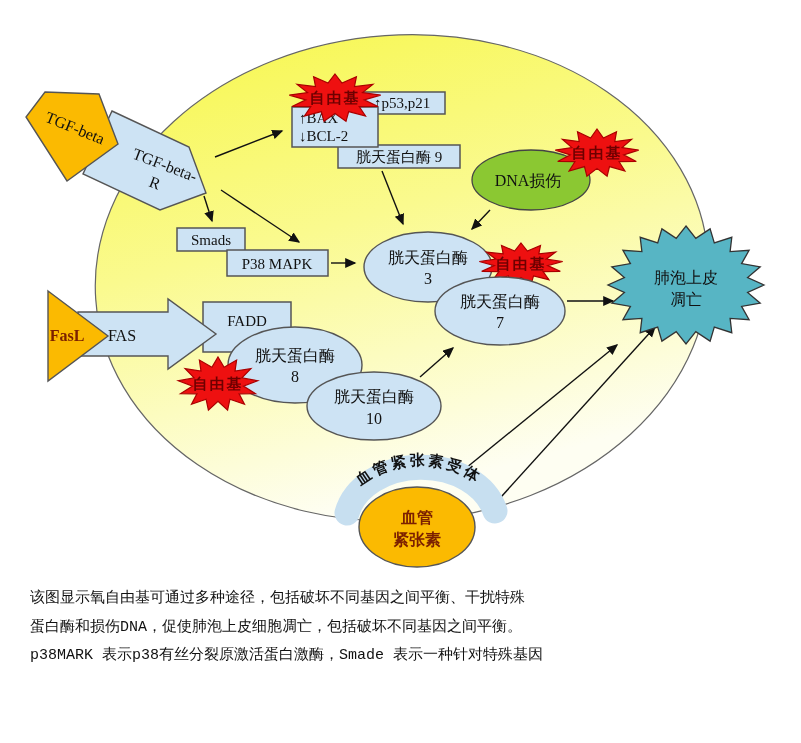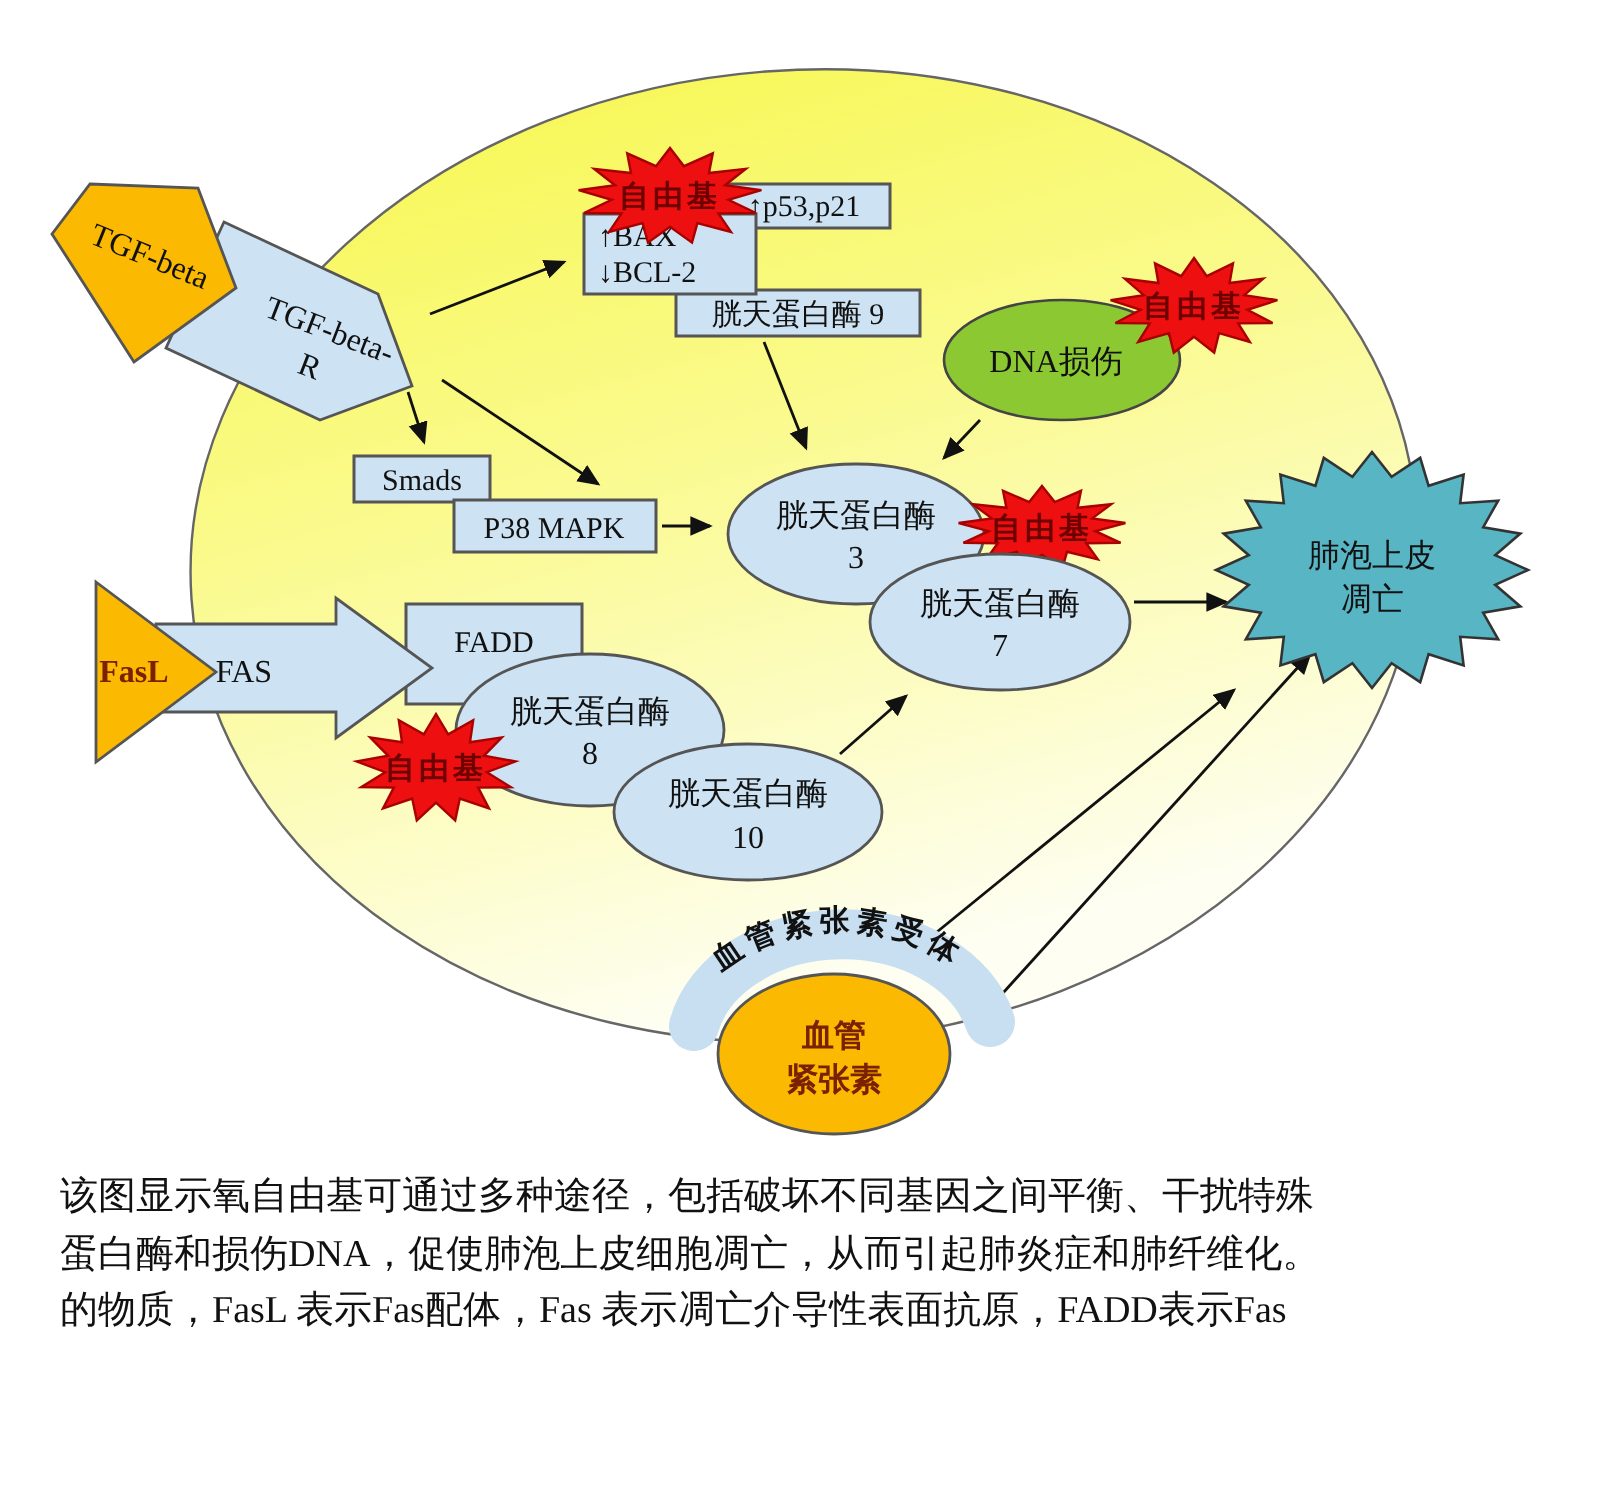--- a/index.html
+++ b/index.html
@@ -11,22 +11,22 @@
   .rstar{fill:#EE1010;stroke:#A90000;stroke-width:1.2;}
   .rstar-text{fill:#6E0000;font-weight:bold;font-size:15px;letter-spacing:2px;text-anchor:middle;}
   .teal-star{fill:#57B5C4;stroke:#333;stroke-width:1.3;}
   .green-ellipse{fill:#8BC832;stroke:#444;stroke-width:1.3;}
   .orange-shape{fill:#FBBA01;stroke:#555;stroke-width:1.4;}
   .arrow{stroke:#111;stroke-width:1.4;}
   .celltext{font-size:16px;text-anchor:middle;}
   .boxtext{font-size:15px;}
   .maroon{fill:#7B2000;font-weight:bold;}
   .caption{position:absolute;left:30px;top:585px;width:750px;
-           font-size:19px;line-height:28.5px;color:#111;
-           font-family:Liberation Serif, serif;}
+           font-size:15px;line-height:28.5px;color:#111;
+           font-family:Liberation Mono, monospace;}
 </style>
 </head>
 <body>
 
 <div class="stage">
   <svg width="801" height="580" viewBox="0 0 801 580" xmlns="http://www.w3.org/2000/svg">
     <defs>
       <linearGradient id="cellgrad" x1="0" y1="0" x2="0.25" y2="1">
         <stop offset="0%" stop-color="#F7F74E"></stop>
         <stop offset="45%" stop-color="#FAFA8E"></stop>
@@ -111,16 +111,16 @@
     <text class="celltext maroon" x="417" y="545">紧张素</text>
 
     <polygon class="teal-star" transform="translate(686,285)" points="0.0,-59.0 9.8,-46.6 24.1,-56.1 28.3,-42.1 45.8,-47.7 44.1,-33.4 63.1,-34.7 55.6,-21.4 74.2,-18.2 61.6,-7.4 78.0,0.0 61.6,7.4 74.2,18.2 55.6,21.4 63.1,34.7 44.1,33.4 45.8,47.7 28.3,42.1 24.1,56.1 9.8,46.6 0.0,59.0 -9.8,46.6 -24.1,56.1 -28.3,42.1 -45.8,47.7 -44.1,33.4 -63.1,34.7 -55.6,21.4 -74.2,18.2 -61.6,7.4 -78.0,0.0 -61.6,-7.4 -74.2,-18.2 -55.6,-21.4 -63.1,-34.7 -44.1,-33.4 -45.8,-47.7 -28.3,-42.1 -24.1,-56.1 -9.8,-46.6"></polygon>
     <text class="celltext" x="686" y="283" font-size="17">肺泡上皮</text>
     <text class="celltext" x="686" y="305" font-size="17">凋亡</text>
   </svg>
 
   
   <div class="caption">
     <div>该图显示氧自由基可通过多种途径，包括破坏不同基因之间平衡、干扰特殊</div>
-    <div>蛋白酶和损伤DNA，促使肺泡上皮细胞凋亡，从而引起肺炎症和肺纤维化。</div>
-    <div>的物质，FasL 表示Fas配体，Fas 表示凋亡介导性表面抗原，FADD表示Fas</div>
+    <div>蛋白酶和损伤DNA，促使肺泡上皮细胞凋亡，包括破坏不同基因之间平衡。</div>
+    <div>p38MARK 表示p38有丝分裂原激活蛋白激酶，Smade 表示一种针对特殊基因</div>
   </div>
 </div>
 
 </body></html>

